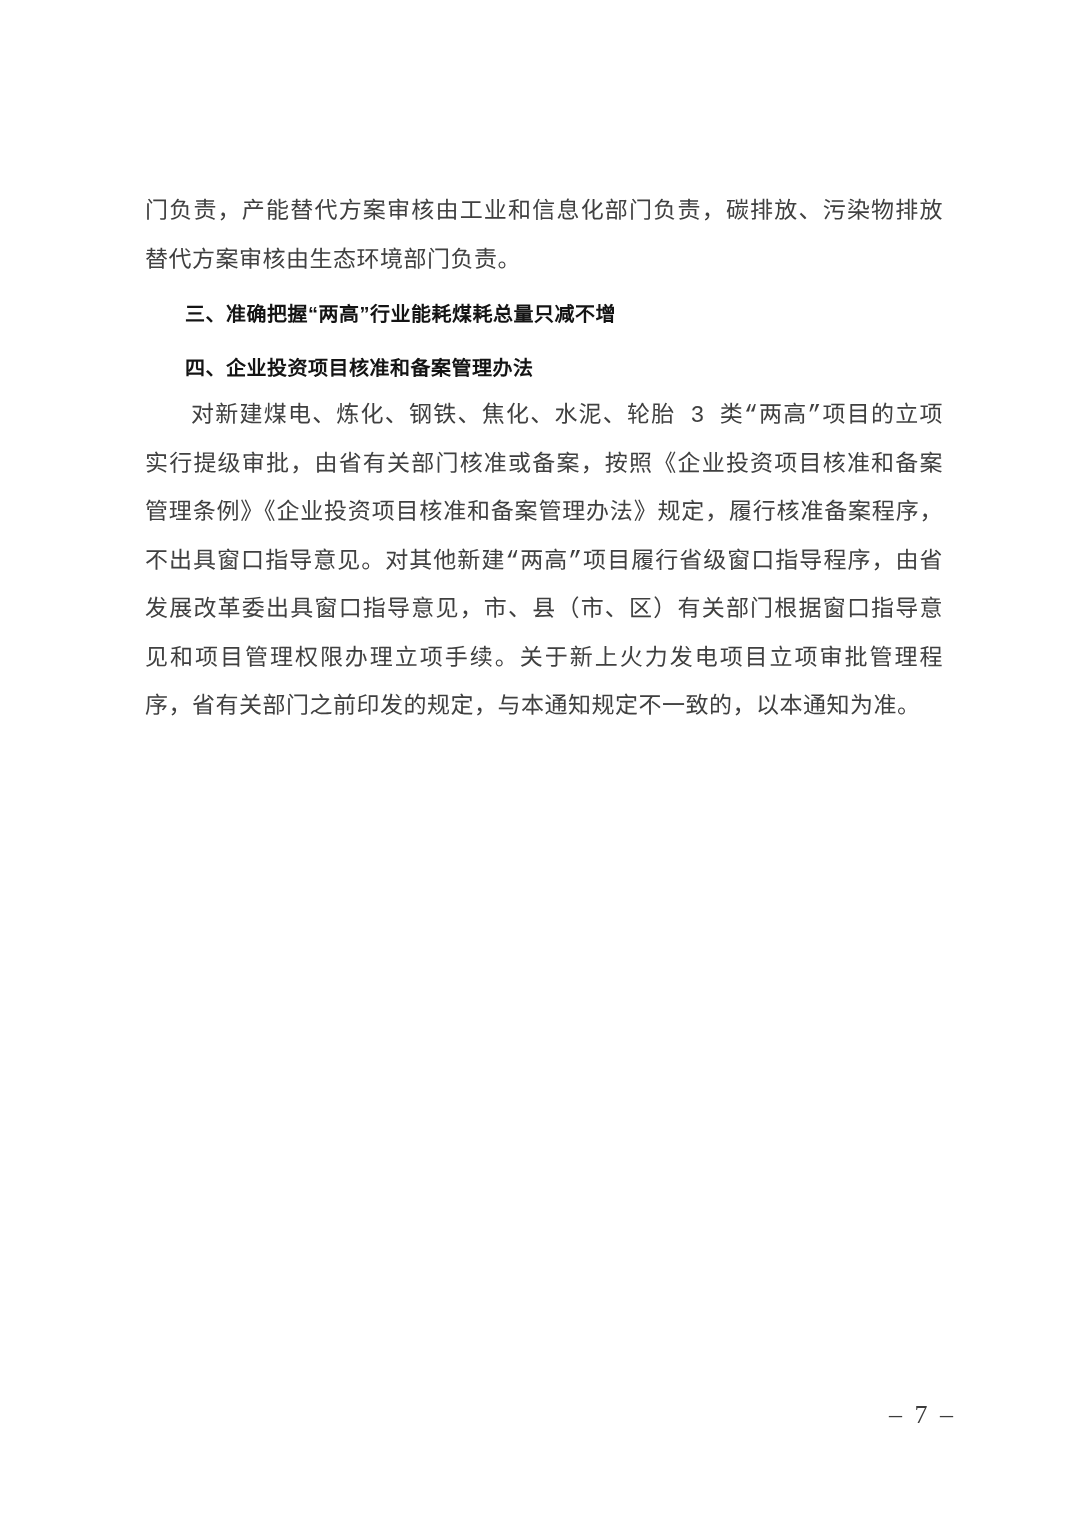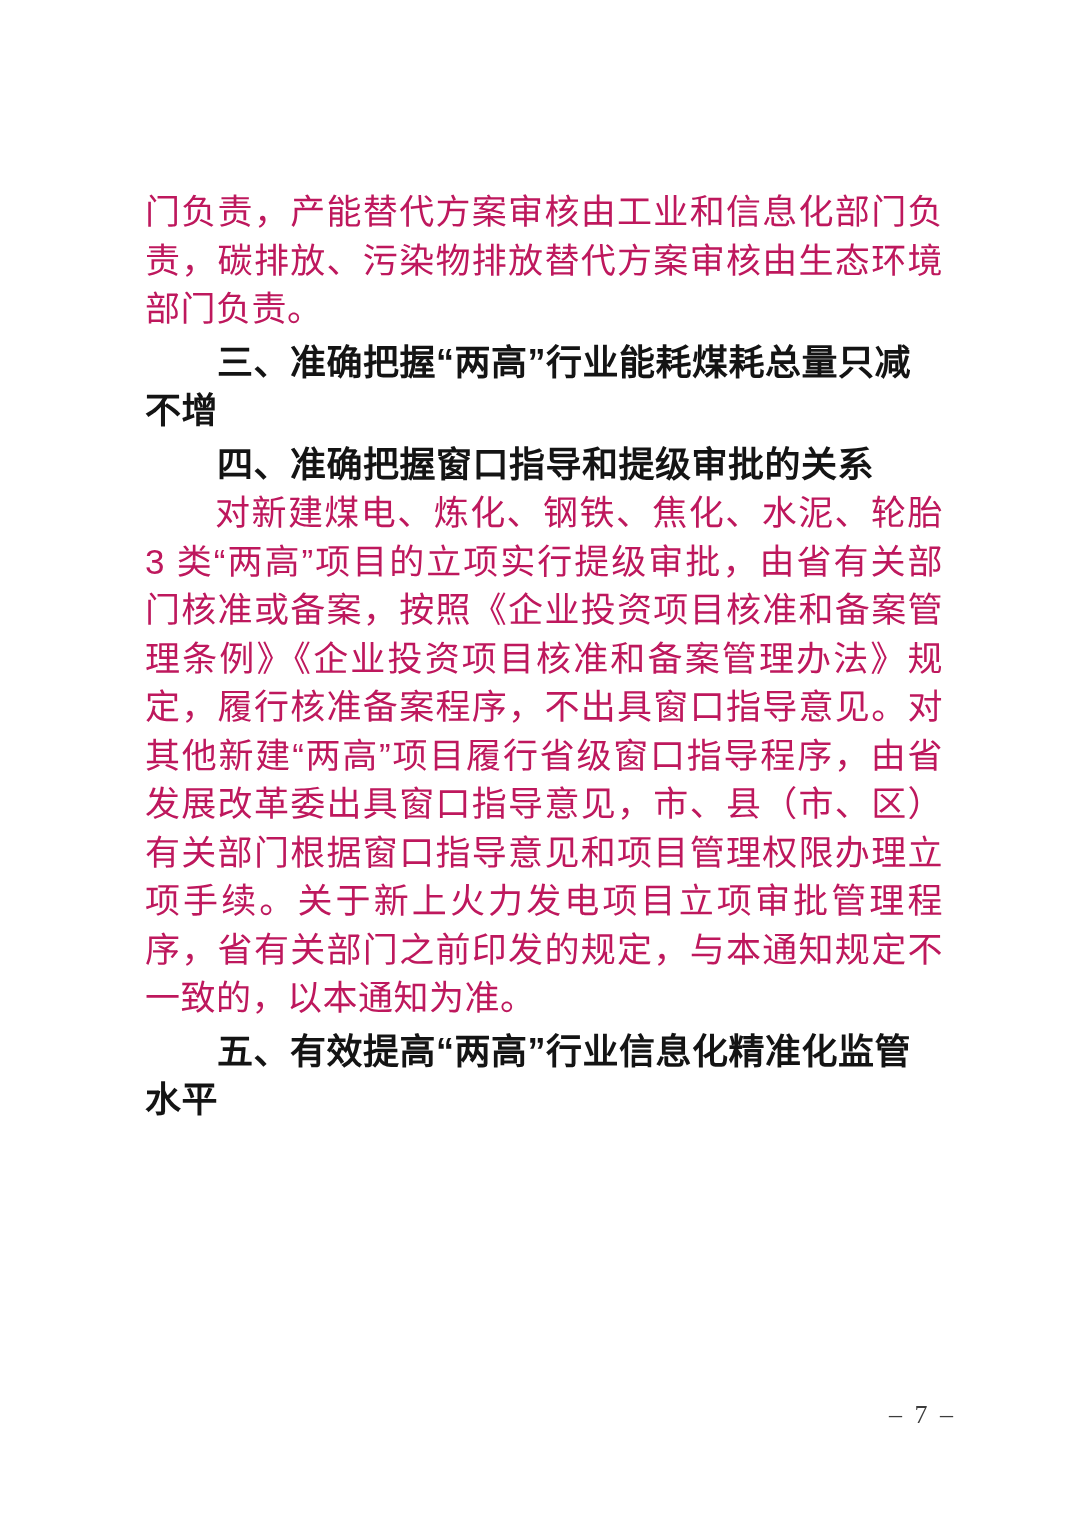--- a/index.html
+++ b/index.html
@@ -15,37 +15,37 @@
     overflow: hidden;
   }
   .text-block {
     position: absolute;
     left: 145px;
     top: 188px;
     width: 798px;
   }
   .body-para {
     margin: 0;
-    font-family: Liberation Sans, sans-serif;
-    font-size: 35px;
+    font-family: Liberation Mono, monospace;
+    font-size: 23px;
     line-height: 48.5px;
     letter-spacing: 0.5px;
     text-align: justify;
     text-justify: inter-ideograph;
-    color: #be185d;
+    color: #404040;
     text-indent: 2em;
   }
   .body-para.no-indent {
     text-indent: 0;
   }
   .section-heading {
     margin: 5px 0 0 0;
     font-family: "Liberation Sans", "DejaVu Sans", sans-serif;
     font-weight: 700;
-    font-size: 36px;
+    font-size: 20px;
     line-height: 48.5px;
     letter-spacing: 0.5px;
     color: #141414;
     text-indent: 2em;
     text-align: left;
   }
   .page-number {
     position: absolute;
     top: 1400px;
     right: 124px;
@@ -56,19 +56,18 @@
     white-space: nowrap;
   }
 </style>
 </head>
 <body>
 
 <main class="page">
   <section class="text-block">
     <p class="body-para no-indent">门负责，产能替代方案审核由工业和信息化部门负责，碳排放、污染物排放替代方案审核由生态环境部门负责。</p>
     <h2 class="section-heading">三、准确把握“两高”行业能耗煤耗总量只减不增</h2>
-    <h2 class="section-heading">四、准确把握窗口指导和提级审批的关系</h2>
+    <h2 class="section-heading">四、企业投资项目核准和备案管理办法</h2>
     <p class="body-para">对新建煤电、炼化、钢铁、焦化、水泥、轮胎 3 类“两高”项目的立项实行提级审批，由省有关部门核准或备案，按照《企业投资项目核准和备案管理条例》《企业投资项目核准和备案管理办法》规定，履行核准备案程序，不出具窗口指导意见。对其他新建“两高”项目履行省级窗口指导程序，由省发展改革委出具窗口指导意见，市、县（市、区）有关部门根据窗口指导意见和项目管理权限办理立项手续。关于新上火力发电项目立项审批管理程序，省有关部门之前印发的规定，与本通知规定不一致的，以本通知为准。</p>
-    <h2 class="section-heading">五、有效提高“两高”行业信息化精准化监管水平</h2>
   </section>
 
   <footer class="page-number">– 7 –</footer>
 </main>
 
 </body></html>

